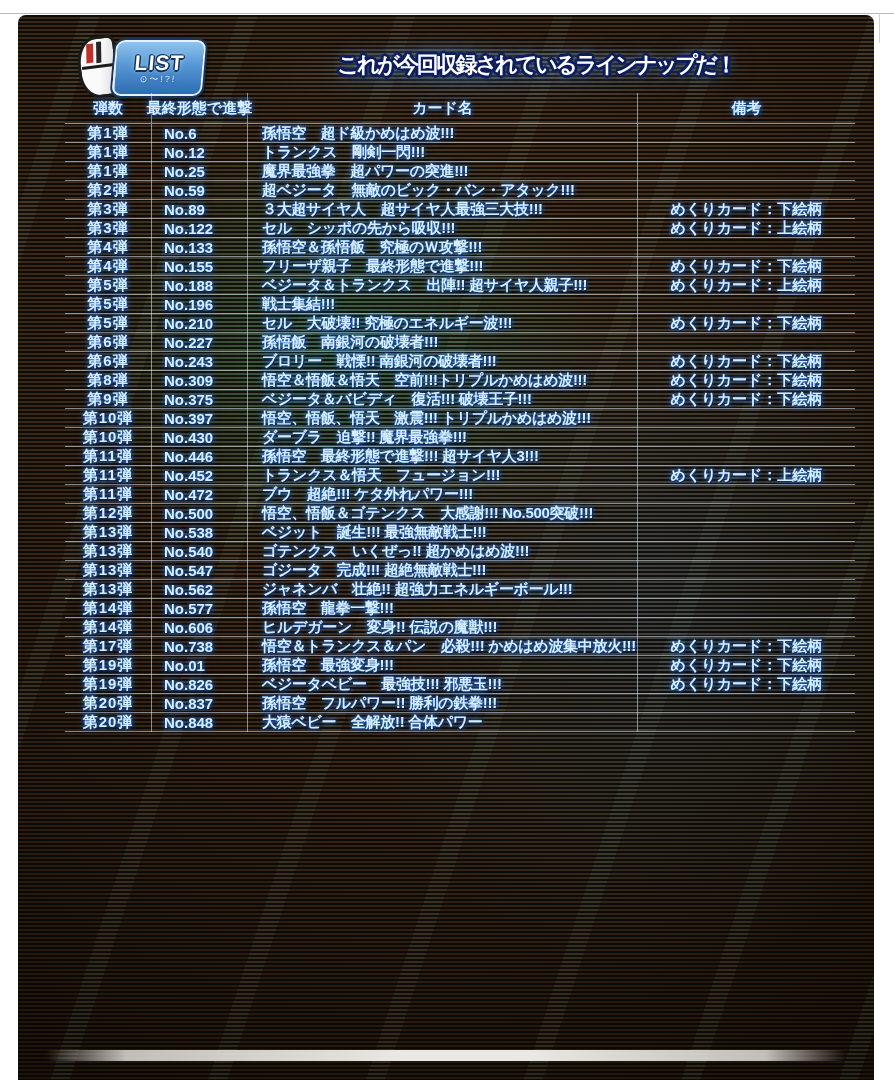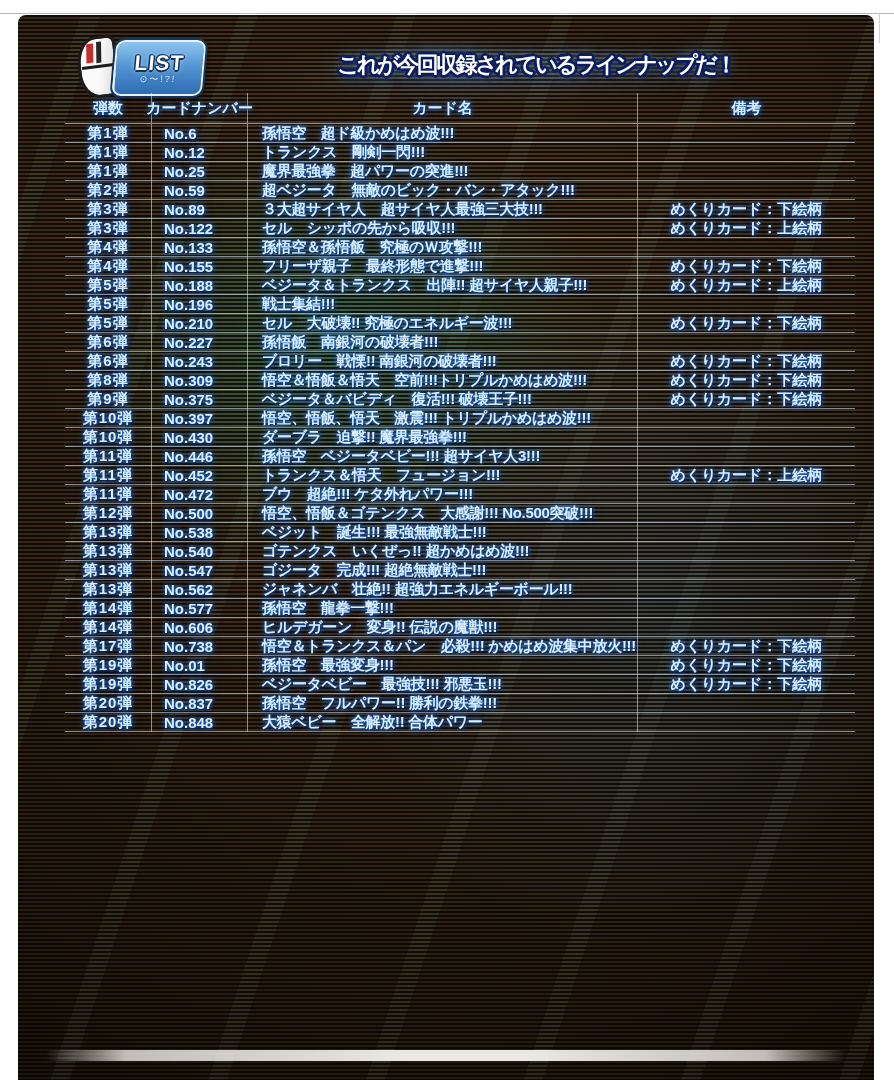--- a/index.html
+++ b/index.html
@@ -92,21 +92,21 @@
         <div class="badge-label">LIST</div>
         <div class="badge-sub">⊙〜!?!</div>
       </div>
     </div>
     <h1 class="title">これが今回収録されているラインナップだ！</h1>
   </div>
 
   <div class="table">
     <div class="thead">
       <div class="th c1">弾数</div>
-      <div class="th c2">カードナンバー</div>
+      <div class="th c2">最終形態で進撃</div>
       <div class="th c3">カード名</div>
       <div class="th c4">備考</div>
     </div>
     <div class="tbody">
         <div class="tr">
     <div class="td c1">第1弾</div>
     <div class="td c2">No.6</div>
     <div class="td c3">孫悟空　超ド級かめはめ波!!!</div>
     <div class="td c4"></div>
   </div>
@@ -202,21 +202,21 @@
   </div>
         <div class="tr">
     <div class="td c1">第10弾</div>
     <div class="td c2">No.430</div>
     <div class="td c3">ダーブラ　迫撃!! 魔界最強拳!!!</div>
     <div class="td c4"></div>
   </div>
         <div class="tr">
     <div class="td c1">第11弾</div>
     <div class="td c2">No.446</div>
-    <div class="td c3">孫悟空　ベジータベビー!!! 超サイヤ人3!!!</div>
+    <div class="td c3">孫悟空　最終形態で進撃!!! 超サイヤ人3!!!</div>
     <div class="td c4"></div>
   </div>
         <div class="tr">
     <div class="td c1">第11弾</div>
     <div class="td c2">No.452</div>
     <div class="td c3">トランクス＆悟天　フュージョン!!!</div>
     <div class="td c4">めくりカード：上絵柄</div>
   </div>
         <div class="tr">
     <div class="td c1">第11弾</div>

